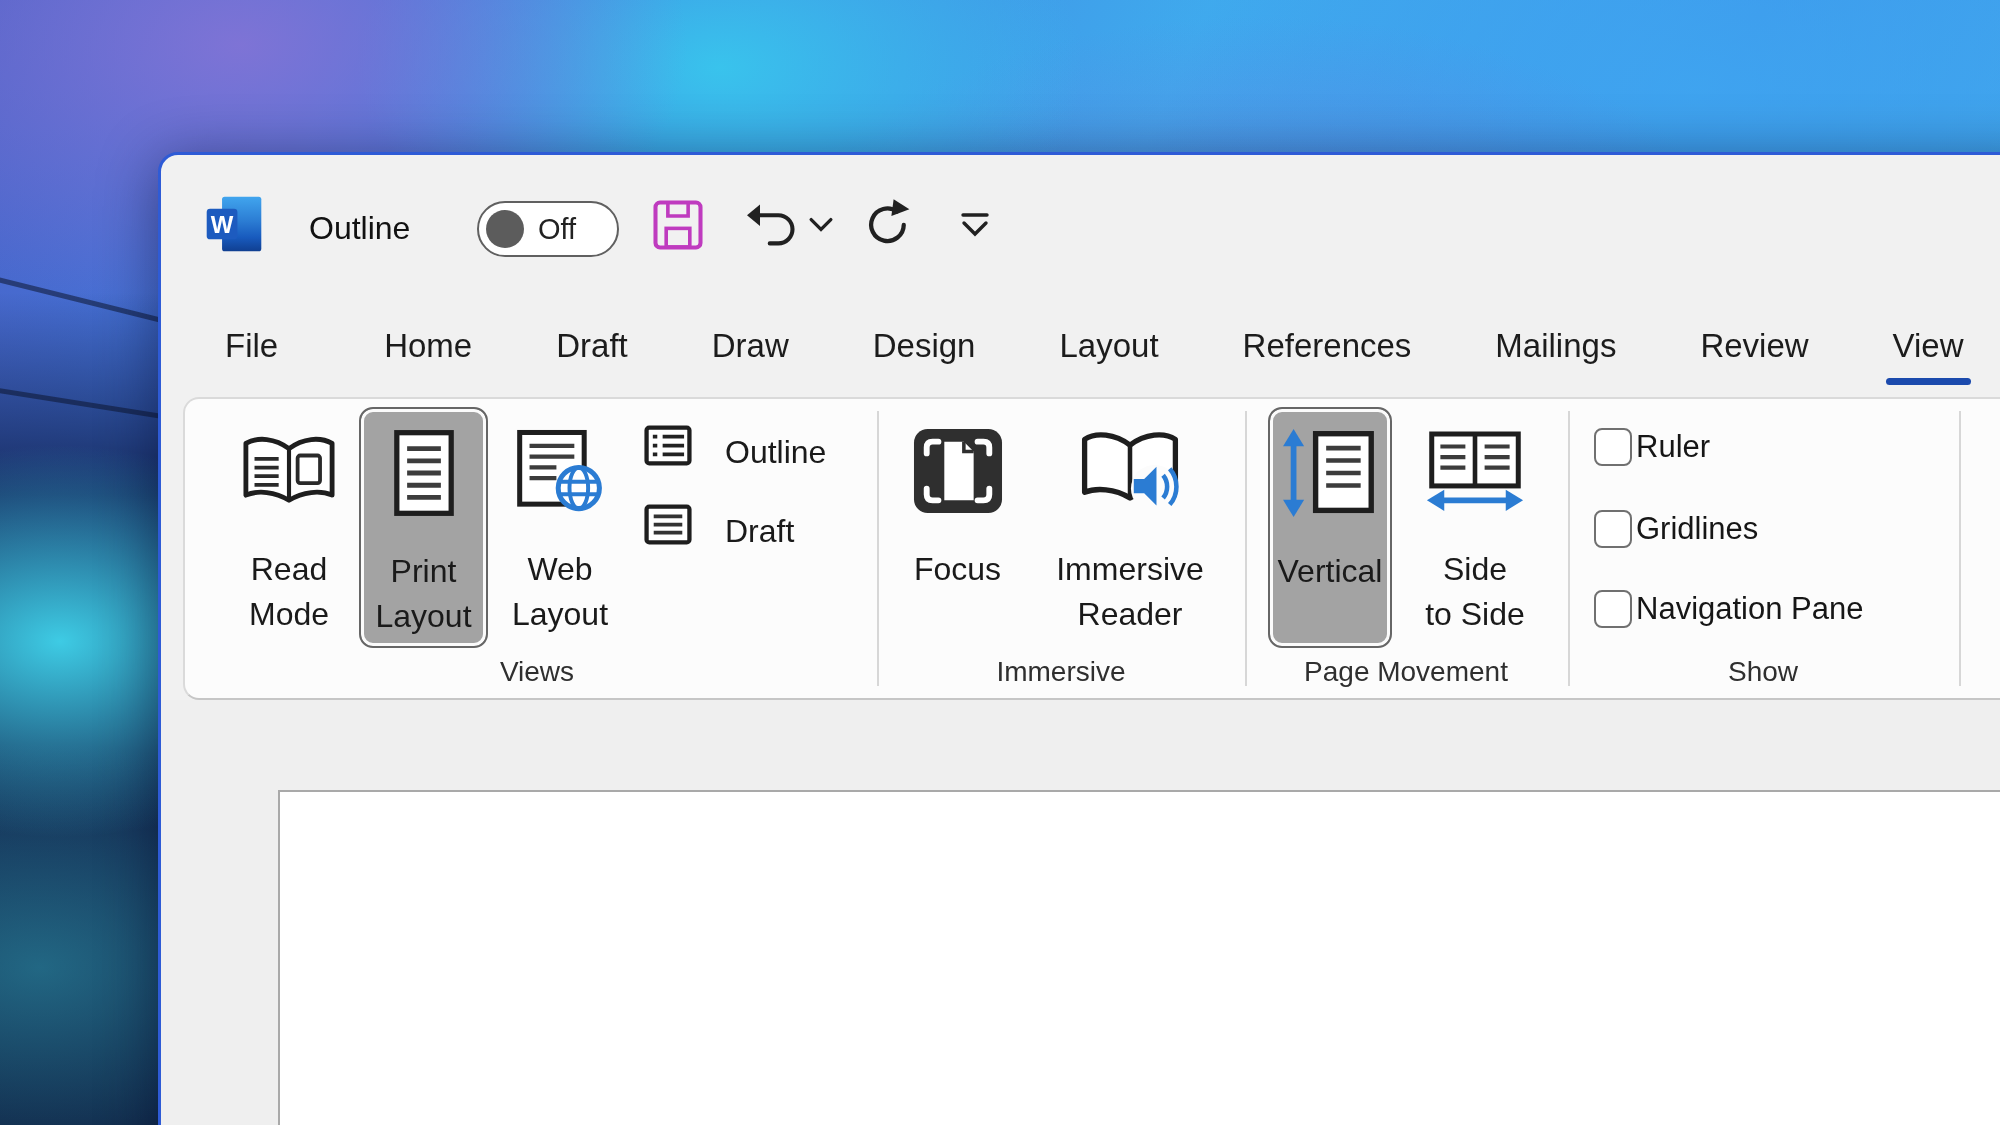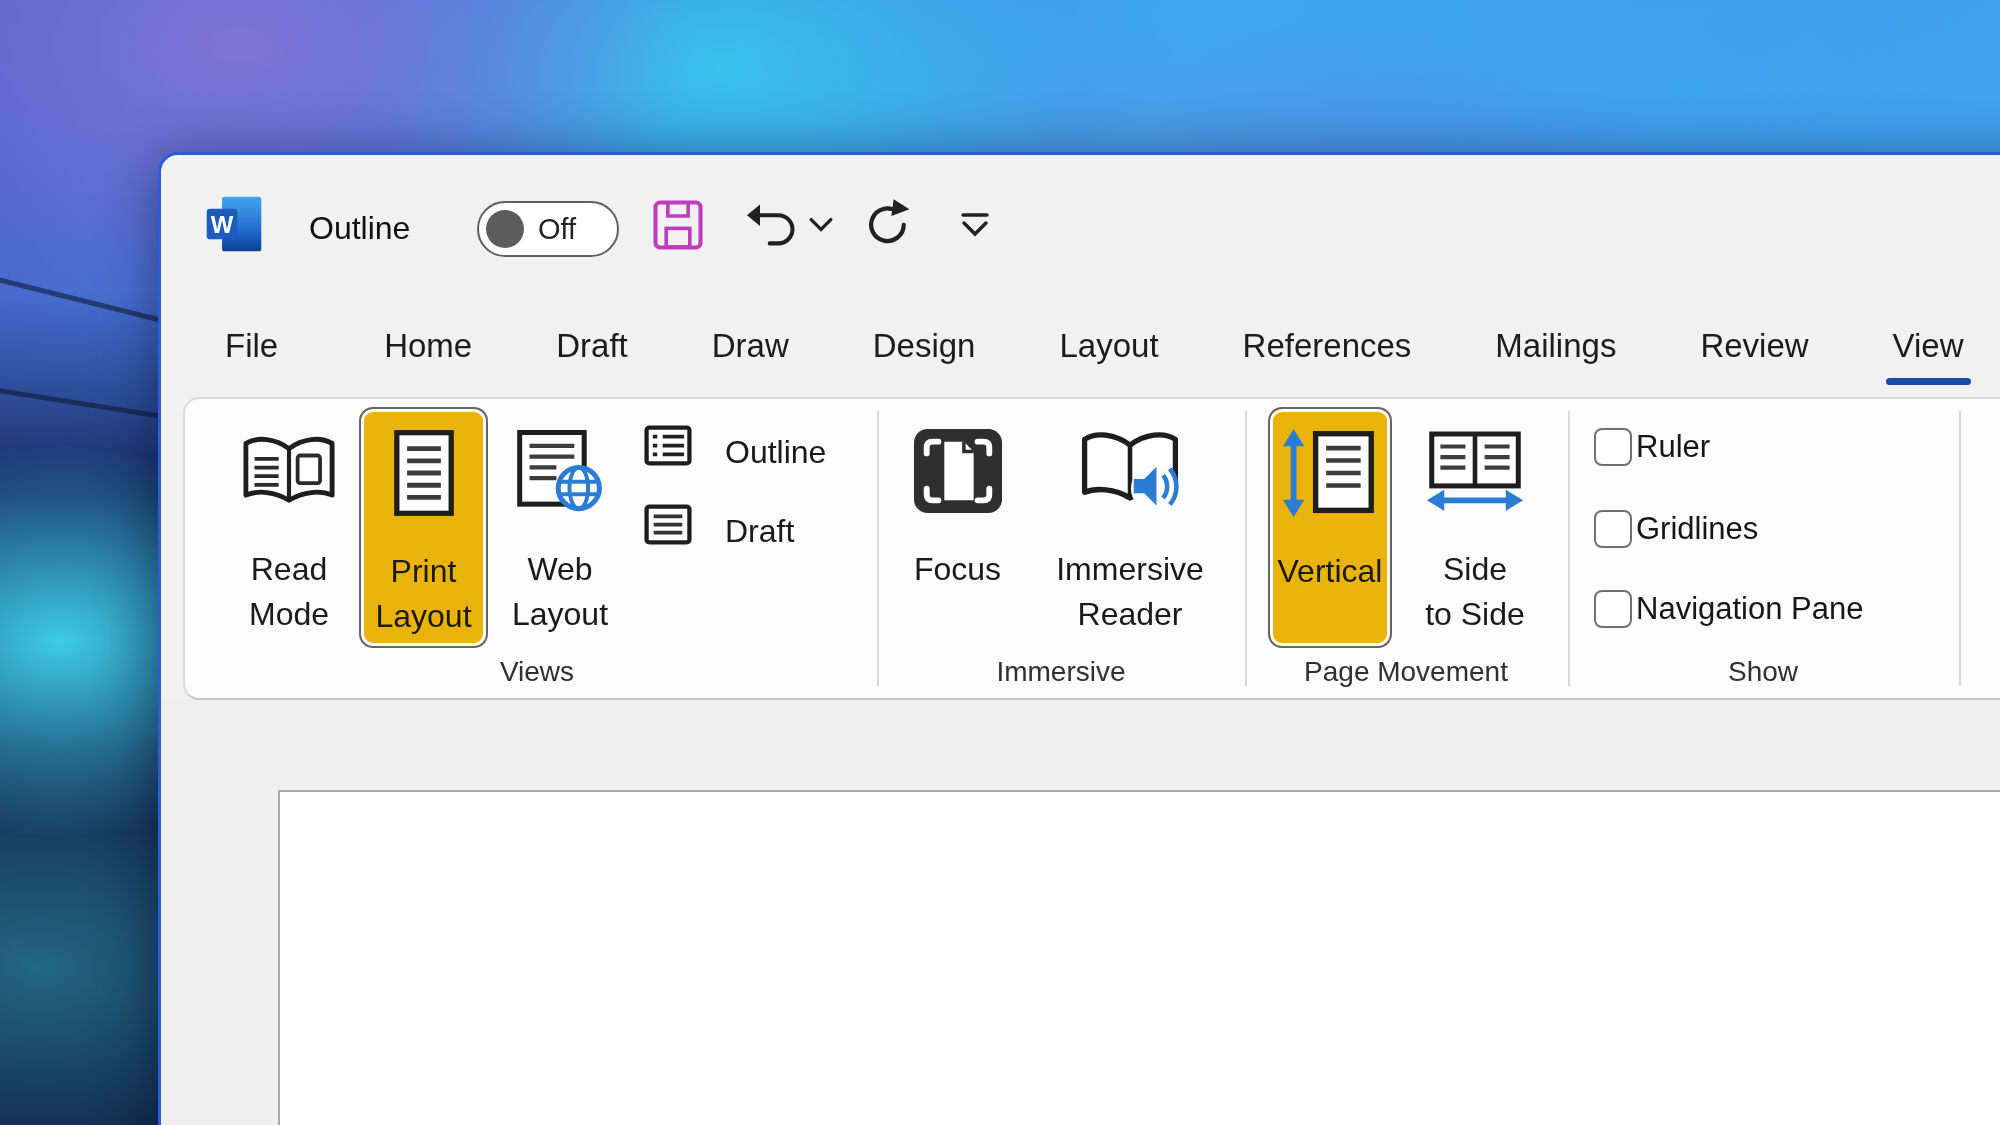--- a/index.html
+++ b/index.html
@@ -49,21 +49,21 @@
 
   
   .ribbon { position:absolute; left:22px; top:242px; width:2010px; height:303px;
     background:#fcfcfc; border:2px solid #dadada; border-bottom-color:#c6c6c6; border-radius:16px; }
   .gdiv { position:absolute; top:12px; bottom:12px; width:2px; background:#d7d7d7; }
   .grplabel { position:absolute; bottom:10px; font-size:28px; color:#2f2f2f; transform:translateX(-50%); white-space:nowrap; }
 
   .big { position:absolute; top:8px; height:241px; display:flex; flex-direction:column; align-items:center; }
   .big .ic { height:128px; display:flex; align-items:center; justify-content:center; width:100%; }
   .big .lb { margin-top:12px; font-size:32px; line-height:45px; text-align:center; white-space:pre-line; color:#1a1a1a; }
-  .big.selected { background:#eab308; border:2.5px solid #666; border-radius:14px; box-shadow:inset 0 0 0 3px #fbfbfb; }
+  .big.selected { background:#a3a3a3; border:2.5px solid #666; border-radius:14px; box-shadow:inset 0 0 0 3px #fbfbfb; }
 
   .smallbtn { position:absolute; left:458px; height:48px; display:flex; align-items:flex-end; gap:32px; }
   .smallbtn .slb { font-size:32px; color:#1a1a1a; white-space:nowrap; }
 
   .showrow { position:absolute; left:1409px; height:44px; display:flex; align-items:center; gap:4px; }
   .cbox { width:38px; height:38px; background:#fff; border:2.5px solid #707070; border-radius:8px; flex:0 0 auto; }
   .cblabel { font-size:31px; color:#161616; white-space:nowrap; }
 
   
   .docarea { position:absolute; left:0; right:0; top:545px; bottom:-80px; background:#efefef; }

